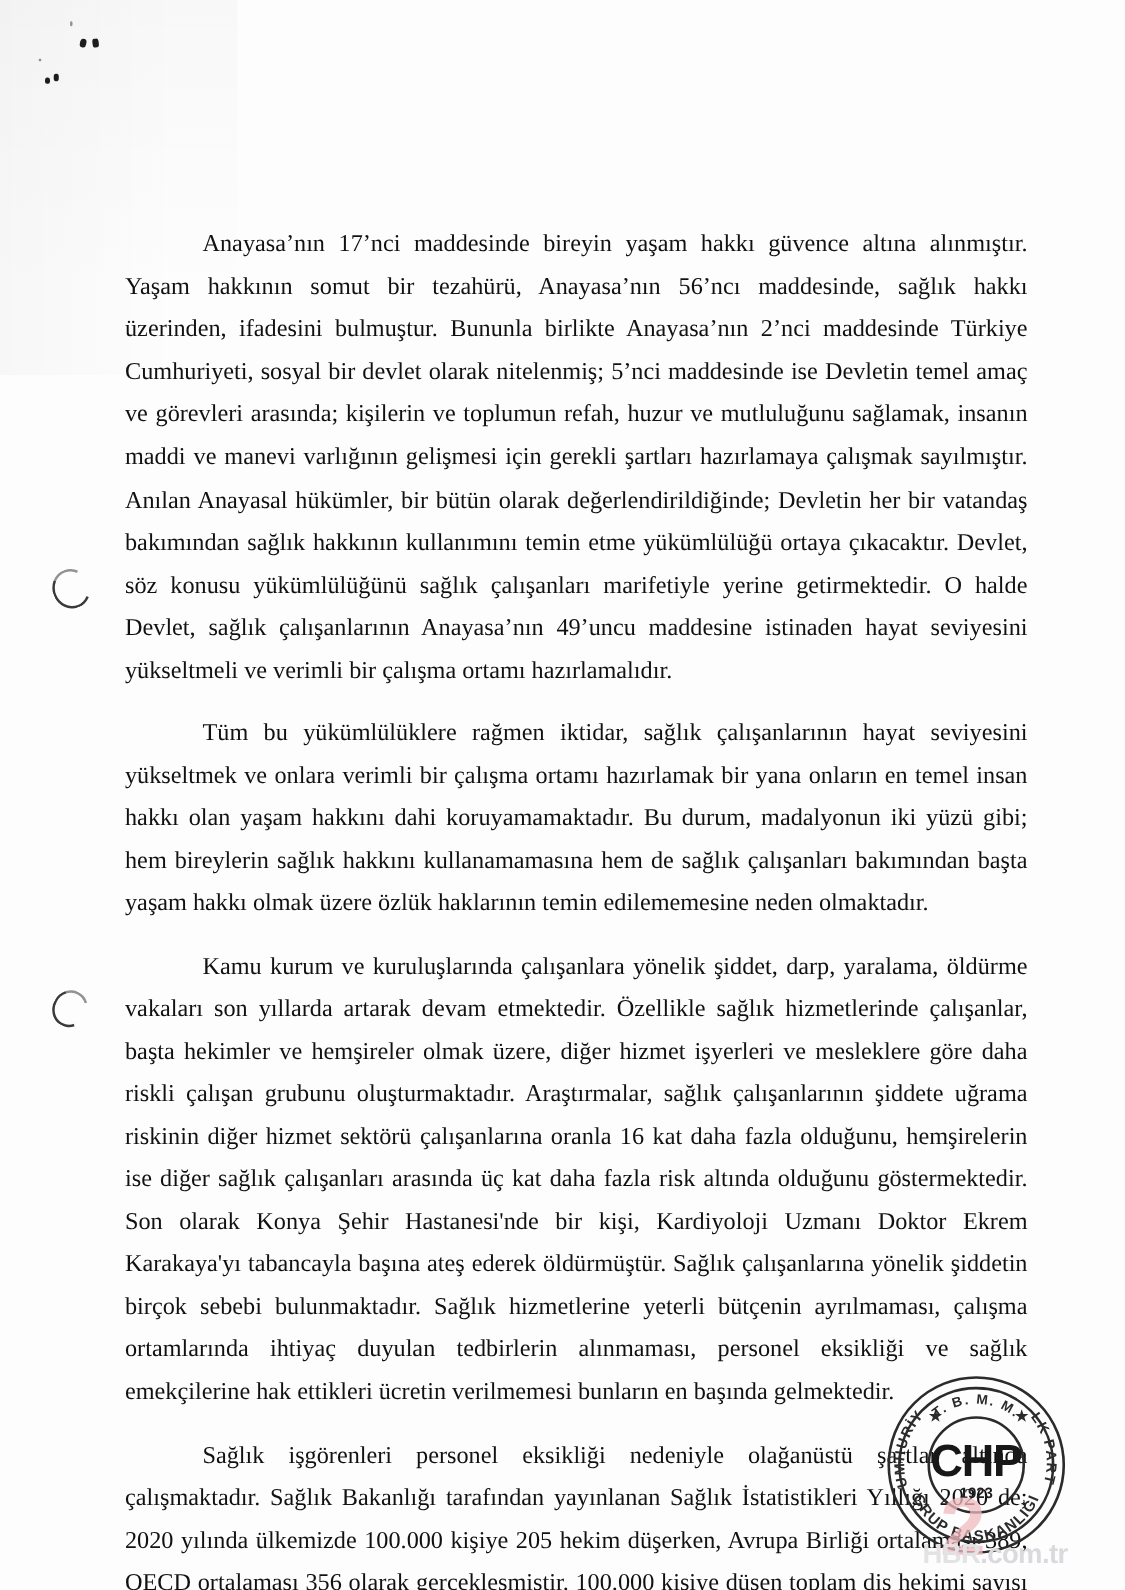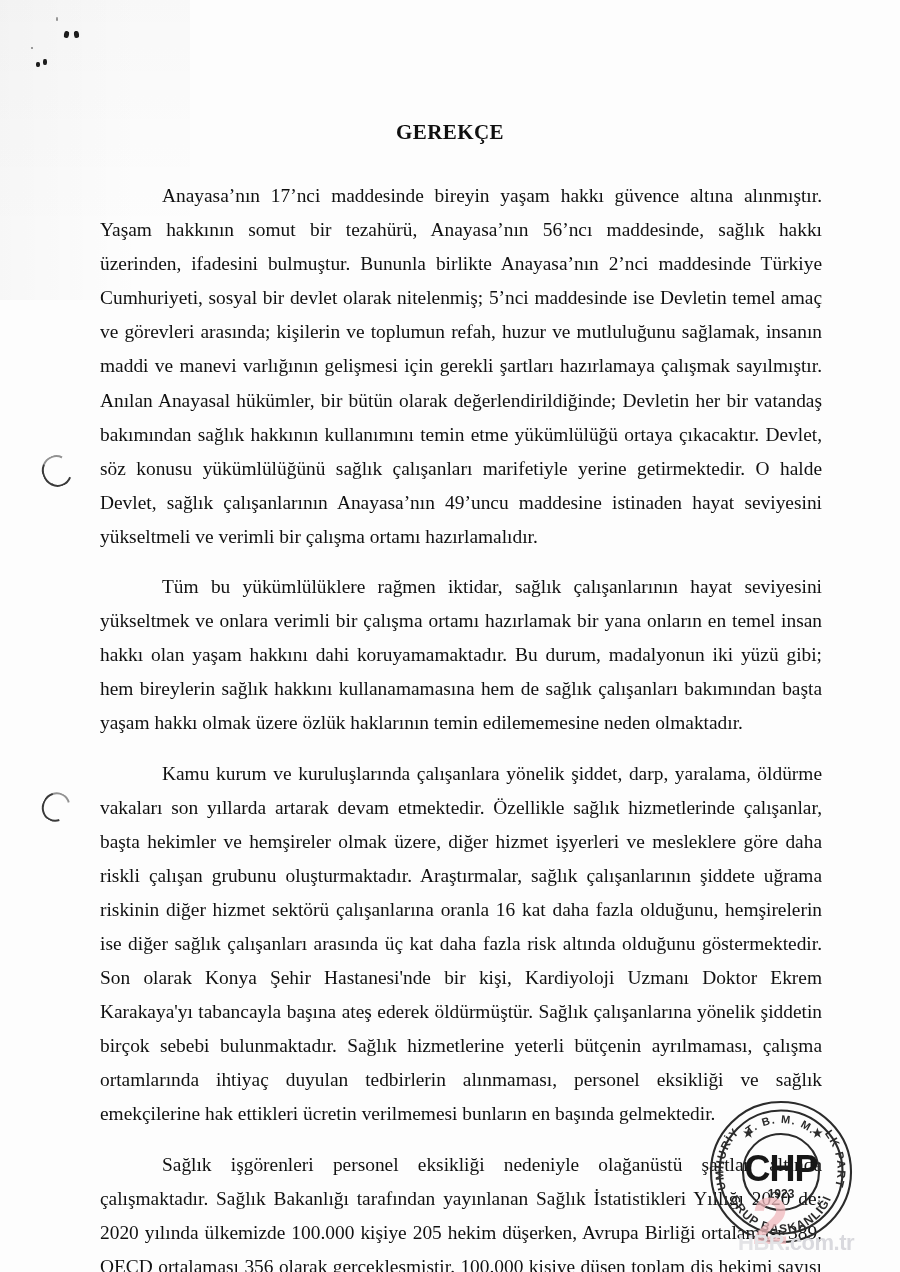--- a/index.html
+++ b/index.html
@@ -130,21 +130,20 @@
   <div class="speck sp1"></div>
   <div class="speck sp2"></div>
   <div class="speck sp3"></div>
   <div class="speck sp4"></div>
   <div class="speck sp5"></div>
   <div class="speck sp6"></div>
 
   <div class="ring ring-1"></div>
   <div class="ring ring-2"></div>
 
-  <div class="doc-title">GEREKÇE</div>
 
   <div class="body-text">
     <p>Anayasa’nın 17’nci maddesinde bireyin yaşam hakkı güvence altına alınmıştır. Yaşam hakkının somut bir tezahürü, Anayasa’nın 56’ncı maddesinde, sağlık hakkı üzerinden, ifadesini bulmuştur. Bununla birlikte Anayasa’nın 2’nci maddesinde Türkiye Cumhuriyeti, sosyal bir devlet olarak nitelenmiş; 5’nci maddesinde ise Devletin temel amaç ve görevleri arasında; kişilerin ve toplumun refah, huzur ve mutluluğunu sağlamak, insanın maddi ve manevi varlığının gelişmesi için gerekli şartları hazırlamaya çalışmak sayılmıştır. Anılan Anayasal hükümler, bir bütün olarak değerlendirildiğinde; Devletin her bir vatandaş bakımından sağlık hakkının kullanımını temin etme yükümlülüğü ortaya çıkacaktır. Devlet, söz konusu yükümlülüğünü sağlık çalışanları marifetiyle yerine getirmektedir. O halde Devlet, sağlık çalışanlarının Anayasa’nın 49’uncu maddesine istinaden hayat seviyesini yükseltmeli ve verimli bir çalışma ortamı hazırlamalıdır.</p>
     <p>Tüm bu yükümlülüklere rağmen iktidar, sağlık çalışanlarının hayat seviyesini yükseltmek ve onlara verimli bir çalışma ortamı hazırlamak bir yana onların en temel insan hakkı olan yaşam hakkını dahi koruyamamaktadır. Bu durum, madalyonun iki yüzü gibi; hem bireylerin sağlık hakkını kullanamamasına hem de sağlık çalışanları bakımından başta yaşam hakkı olmak üzere özlük haklarının temin edilememesine neden olmaktadır.</p>
     <p>Kamu kurum ve kuruluşlarında çalışanlara yönelik şiddet, darp, yaralama, öldürme vakaları son yıllarda artarak devam etmektedir. Özellikle sağlık hizmetlerinde çalışanlar, başta hekimler ve hemşireler olmak üzere, diğer hizmet işyerleri ve mesleklere göre daha riskli çalışan grubunu oluşturmaktadır. Araştırmalar, sağlık çalışanlarının şiddete uğrama riskinin diğer hizmet sektörü çalışanlarına oranla 16 kat daha fazla olduğunu, hemşirelerin ise diğer sağlık çalışanları arasında üç kat daha fazla risk altında olduğunu göstermektedir. Son olarak Konya Şehir Hastanesi'nde bir kişi, Kardiyoloji Uzmanı Doktor Ekrem Karakaya'yı tabancayla başına ateş ederek öldürmüştür. Sağlık çalışanlarına yönelik şiddetin birçok sebebi bulunmaktadır. Sağlık hizmetlerine yeterli bütçenin ayrılmaması, çalışma ortamlarında ihtiyaç duyulan tedbirlerin alınmaması, personel eksikliği ve sağlık emekçilerine hak ettikleri ücretin verilmemesi bunların en başında gelmektedir.</p>
     <p>Sağlık işgörenleri personel eksikliği nedeniyle olağanüstü şartlar altında çalışmaktadır. Sağlık Bakanlığı tarafından yayınlanan Sağlık İstatistikleri Yıllığı 2020 de; 2020 yılında ülkemizde 100.000 kişiye 205 hekim düşerken, Avrupa Birliği ortalaması 389, OECD ortalaması 356 olarak gerçekleşmiştir. 100.000 kişiye düşen toplam diş hekimi sayısı ise</p>
   </div>
 
   <div class="stamp">
     <svg viewBox="0 0 150 150" xmlns="http://www.w3.org/2000/svg">

